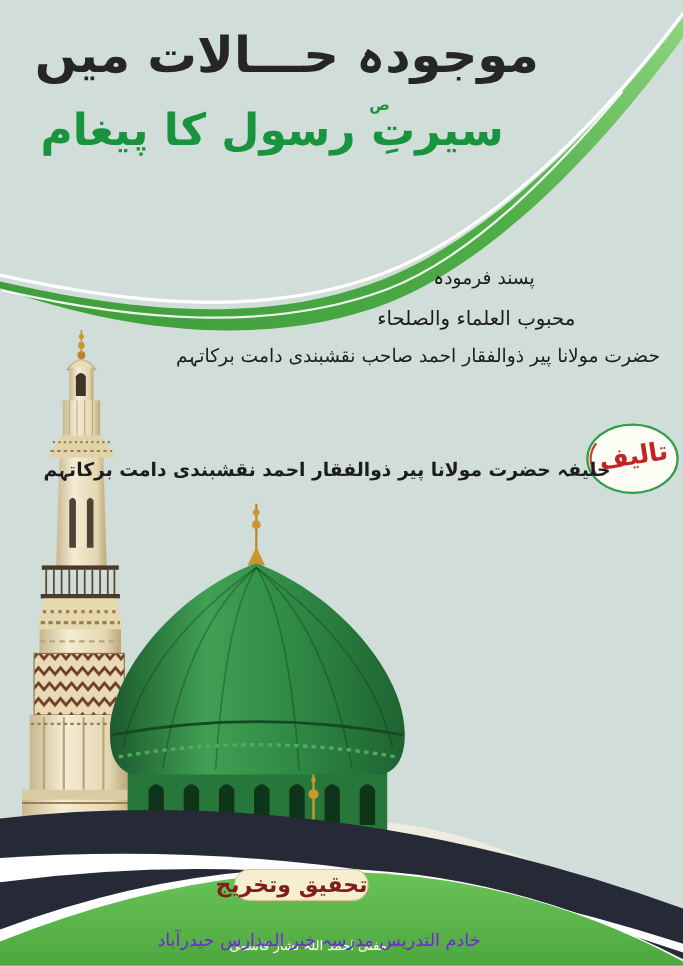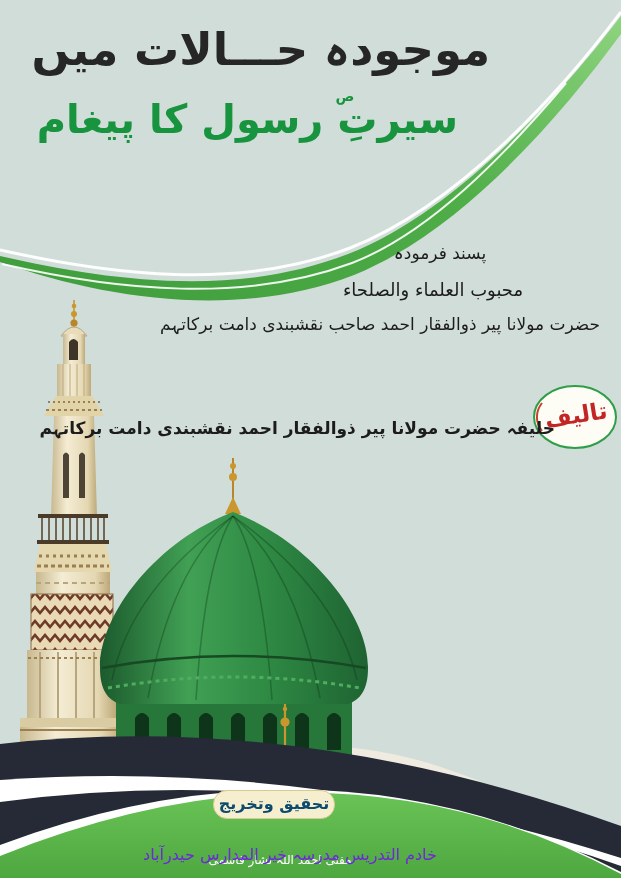--- a/index.html
+++ b/index.html
@@ -16,21 +16,21 @@
   .e1{left:240px;top:244px;width:400px;font-size:17px;color:#1c1c1c;}
   .e2{left:233px;top:280px;width:400px;font-size:18px;color:#1c1c1c;}
   .e3{left:150px;top:315px;width:460px;font-size:17px;color:#1c1c1c;}
   .a1{left:128px;top:383px;width:420px;font-size:17px;color:#1c1c1c;}
   .a2{left:120px;top:419px;width:435px;font-size:17px;color:#1c1c1c;font-weight:bold;}
   .taleef{left:537px;top:402px;width:78px;font-size:23px;font-weight:bold;color:#c32525;
           transform:rotate(-9deg);}
   .research-badge{
     left:213px;top:790px;width:120px;height:27px;border-radius:14px;
     background:#f6efcf;border:1px solid #d9c993;
-    font-size:16px;font-weight:bold;color:#0c4a6e;line-height:26px;
+    font-size:20px;font-weight:bold;color:#7f1d1d;line-height:26px;
   }
   .f1{left:130px;top:854px;width:300px;font-size:12px;color:#ffffff;}
   .f2{left:105px;top:846px;width:370px;font-size:16px;color:#6d28d9;}
 </style>
 </head>
 <body>
 
 <div id="cover">
 
   <svg id="gfx" width="621" height="878" viewBox="0 0 621 878">

